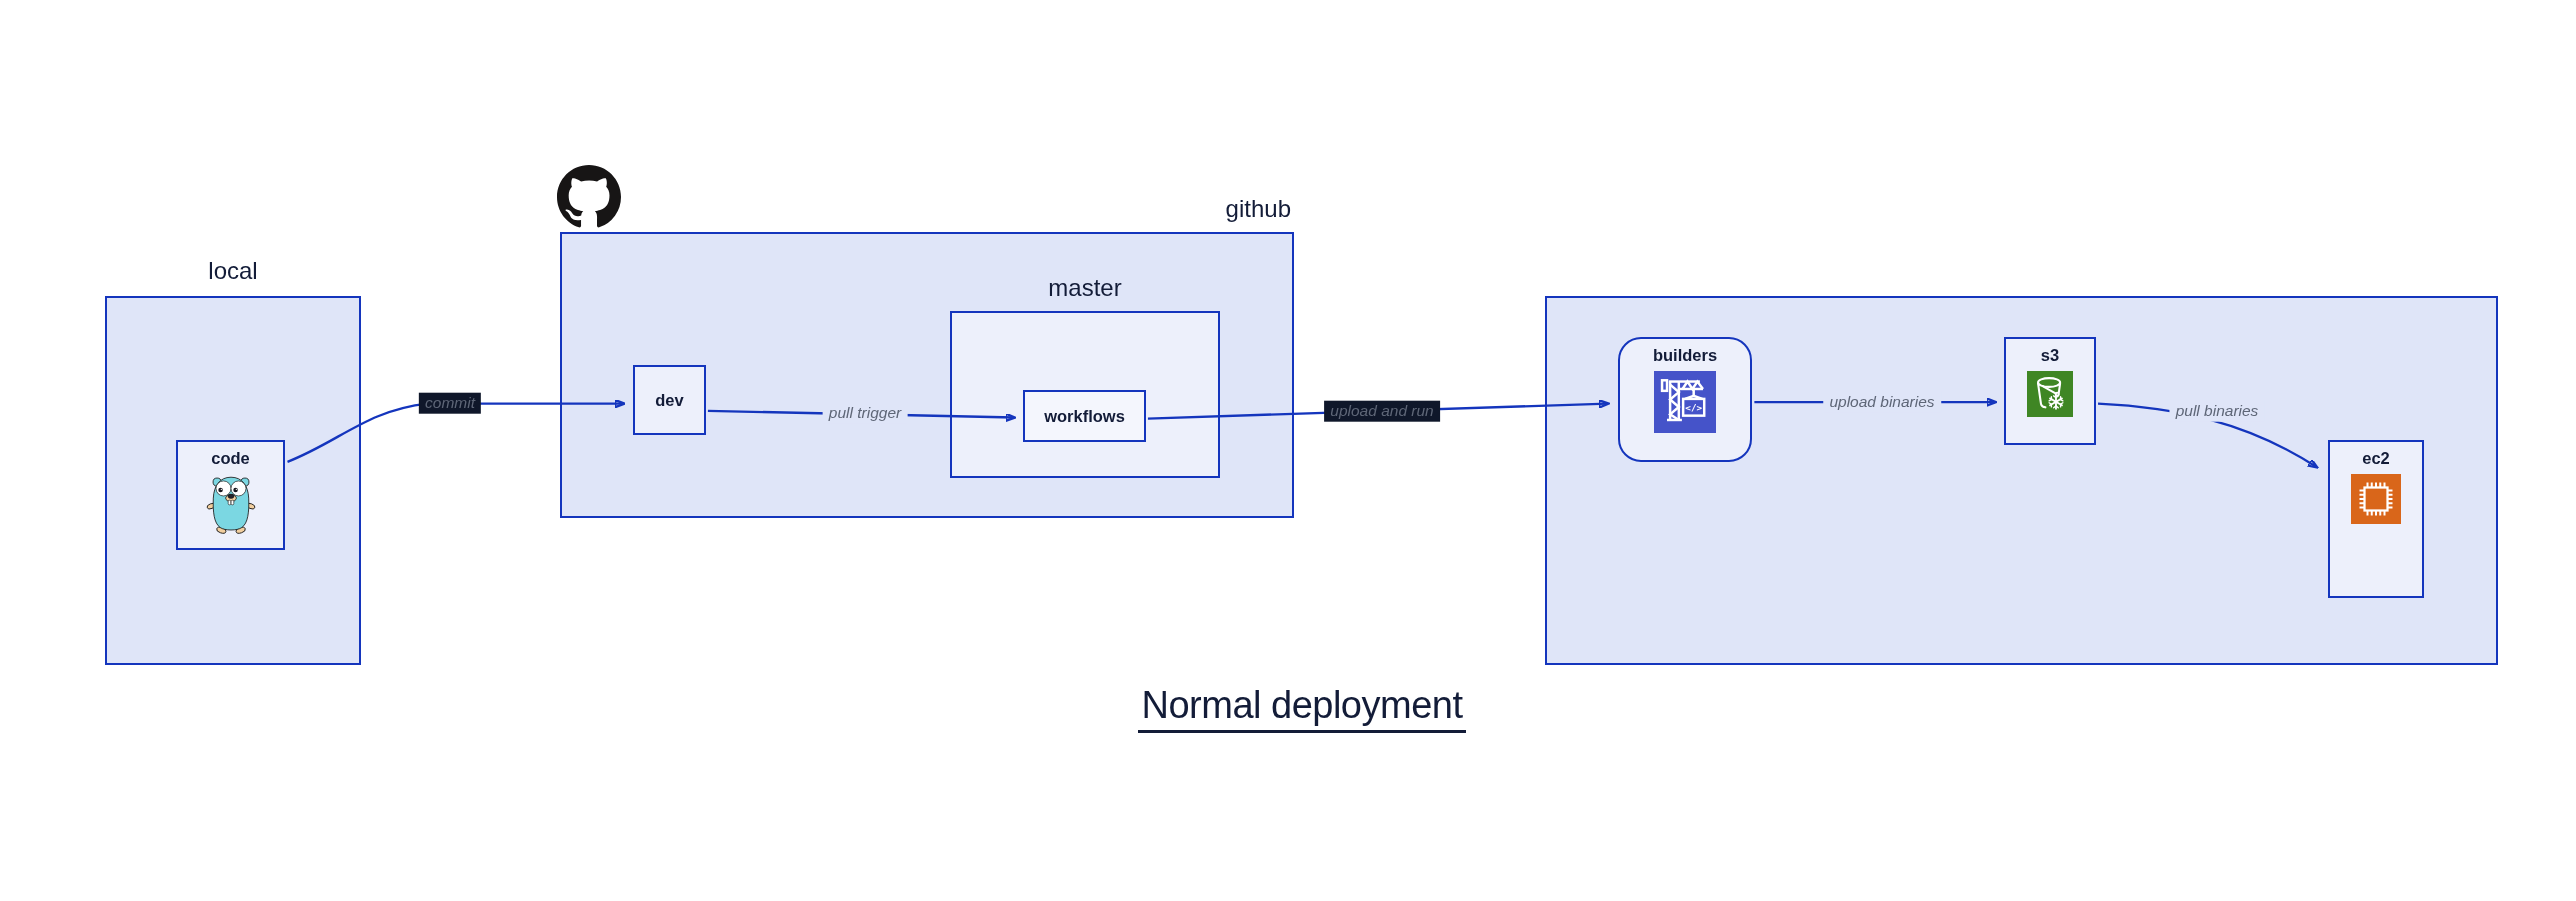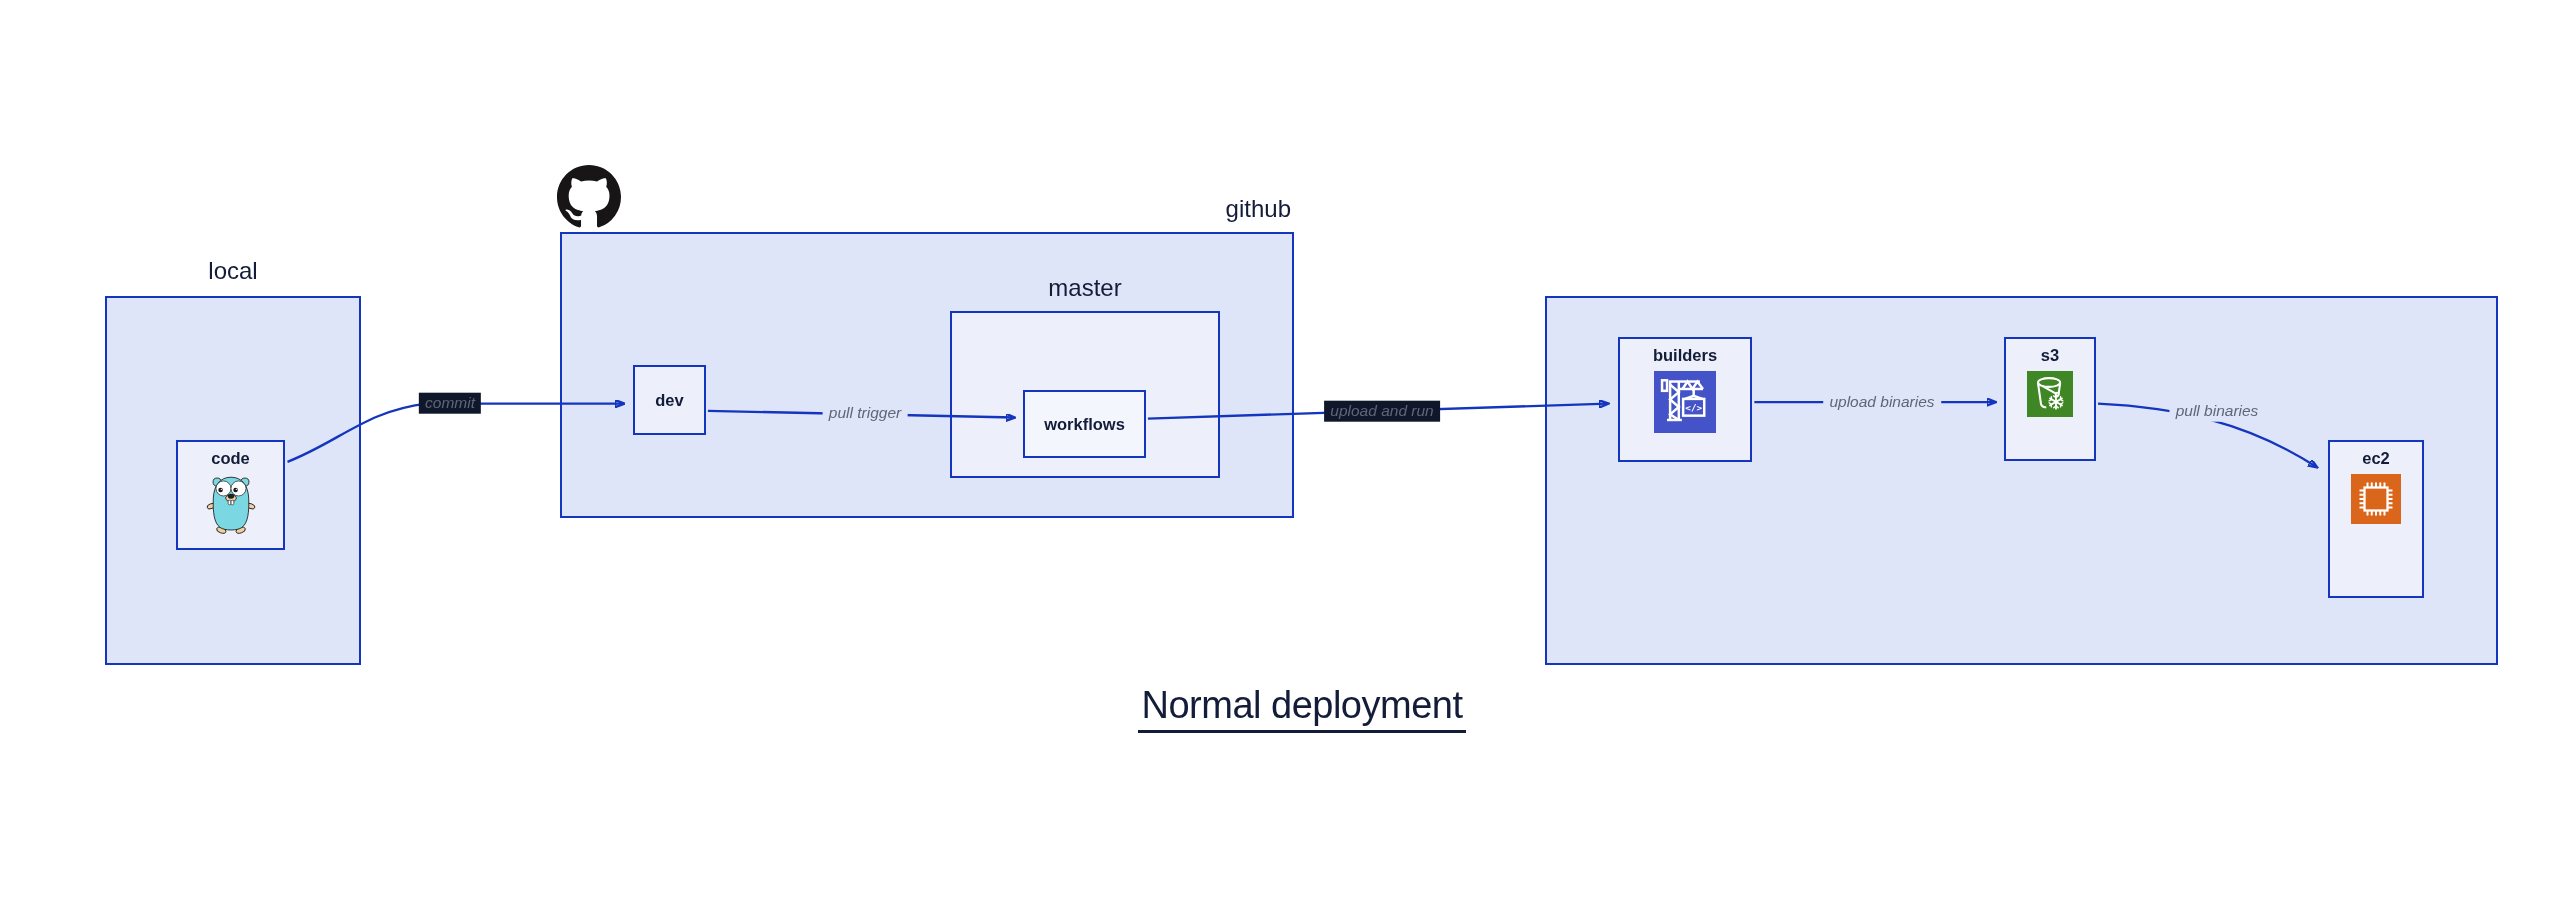--- a/index.html
+++ b/index.html
@@ -98,46 +98,46 @@
       <circle cx="58.5" cy="30" r="4.2" fill="#18181f"></circle>
       <circle cx="32" cy="28.6" r="1.3" fill="#ffffff"></circle>
       <circle cx="60" cy="28.6" r="1.3" fill="#ffffff"></circle>
     </svg>
   </div>
 
   <div class="box fill1 node vcenter" style="left:633px;top:365px;width:73px;height:70px;">
     <span class="nlabel">dev</span>
   </div>
 
-  <div class="box fill2 node vcenter" style="left:1023px;top:390px;width:123px;height:68px;z-index:2;">
+  <div class="box fill2 node vcenter" style="left:1023px;top:390px;width:123px;height:52px;z-index:2;">
     <span class="nlabel">workflows</span>
   </div>
 
-  <div class="box fill1 node ptop" style="left:1618px;top:337px;width:134px;height:125px;">
+  <div class="box fill1 node ptop" style="left:1618px;top:337px;width:134px;height:125px;border-radius:23px;">
     <span class="nlabel">builders</span>
     <svg class="icon" width="62" height="62" viewBox="0 0 100 100">
       <rect x="0" y="0" width="100" height="100" fill="#4553c9"></rect>
       <g stroke="#ffffff" stroke-width="4" fill="none">
         <rect x="13" y="15" width="8" height="17"></rect>
         <line x1="26" y1="17" x2="26" y2="79"></line>
         <line x1="40" y1="17" x2="40" y2="79"></line>
         <polyline points="26,22 40,34 26,46 40,58 26,70 40,79"></polyline>
         <line x1="21" y1="79" x2="45" y2="79"></line>
         <line x1="24" y1="17" x2="74" y2="17"></line>
         <line x1="40" y1="29" x2="79" y2="29"></line>
         <polyline points="46,29 54,17 62,29 70,17 79,29"></polyline>
         <line x1="64" y1="29" x2="64" y2="40"></line>
         <polyline points="50,45 64,40 78,45"></polyline>
         <rect x="47" y="45" width="34" height="27"></rect>
       </g>
       <text x="64" y="64" text-anchor="middle" fill="#ffffff" font-family="'DejaVu Sans Mono', monospace" font-size="15" font-weight="bold">&lt;/&gt;</text>
     </svg>
   </div>
 
-  <div class="box fill1 node ptop" style="left:2004px;top:337px;width:92px;height:124px;">
+  <div class="box fill1 node ptop" style="left:2004px;top:337px;width:92px;height:108px;">
     <span class="nlabel">s3</span>
     <svg class="icon" width="46" height="46" viewBox="0 0 100 100">
       <rect x="0" y="0" width="100" height="100" fill="#3f8624"></rect>
       <g stroke="#ffffff" stroke-width="4.5" fill="none" stroke-linecap="round">
         <ellipse cx="48" cy="25" rx="24" ry="9.5"></ellipse>
         <path d="M24 27 L30.5 72 Q31.5 78 40 79"></path>
         <path d="M72 27 L68.5 52"></path>
         <line x1="34" y1="33" x2="63" y2="49"></line>
         <circle cx="65.5" cy="50.5" r="3.5" stroke-width="3.5"></circle>
       </g>

